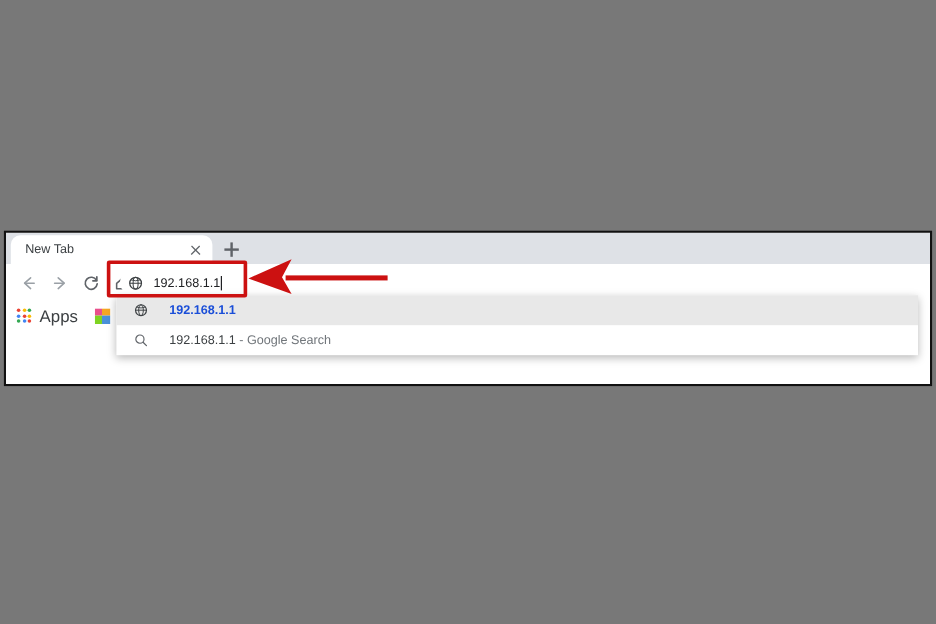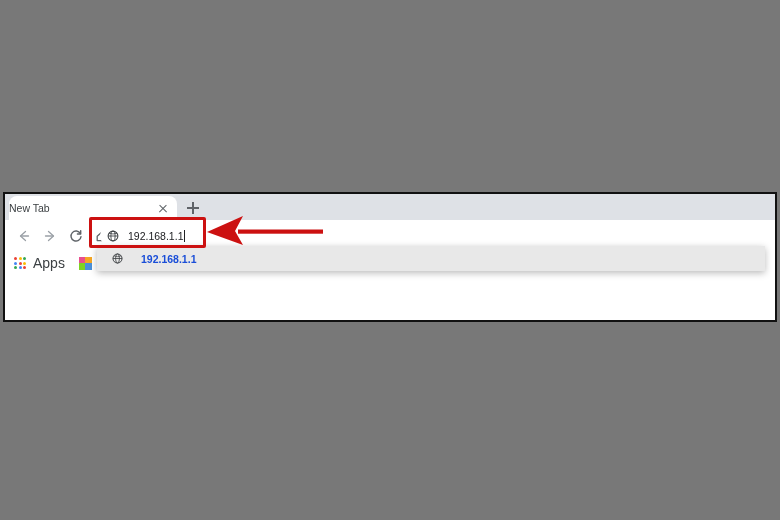--- a/index.html
+++ b/index.html
@@ -43,20 +43,21 @@
     top: 2px;
     width: 168px;
     height: 24px;
     background: #ffffff;
     border-top-left-radius: 8px;
     border-top-right-radius: 8px;
     display: flex;
     align-items: center;
   }
   #tab-title {
+    margin-left: 12px;
     font-size: 10.5px;
     color: #3c4043;
     white-space: nowrap;
     overflow: hidden;
     flex: 1;
   }
   #tab-close {
     width: 16px;
     height: 16px;
     margin-right: 6px;
@@ -359,20 +360,29 @@
         <svg width="13" height="13" viewBox="0 0 16 16">
           <circle cx="8" cy="8" r="5.6" fill="none" stroke="#3c4043" stroke-width="1.2"></circle>
           <ellipse cx="8" cy="8" rx="2.4" ry="5.6" fill="none" stroke="#3c4043" stroke-width="1"></ellipse>
           <line x1="2.4" y1="8" x2="13.6" y2="8" stroke="#3c4043" stroke-width="1"></line>
           <path d="M3.5 4.8 Q8 6.6 12.5 4.8" fill="none" stroke="#3c4043" stroke-width="0.9"></path>
         </svg>
       </span>
       <span class="suggest-text url-bold">192.168.1.1</span>
     </div>
 
+    <div class="suggest-row">
+      <span class="suggest-icon">
+        <svg width="13" height="13" viewBox="0 0 16 16">
+          <circle cx="6.9" cy="6.9" r="4.2" fill="none" stroke="#5f6368" stroke-width="1.2"></circle>
+          <line x1="10.1" y1="10.1" x2="13.6" y2="13.6" stroke="#5f6368" stroke-width="1.3" stroke-linecap="round"></line>
+        </svg>
+      </span>
+      <span class="suggest-text search-plain"><span>192.168.1.1</span><span class="dim"> - Google Search</span></span>
+    </div>
 
   </div>
 
 </div>
 
 <div id="omnibox-highlight"></div>
 
 <div id="annotation-arrow">
   <svg width="120" height="32" viewBox="0 0 120 32">
     <polygon points="2,17 38,1 30,16 38,30" fill="#cc1111"></polygon>

